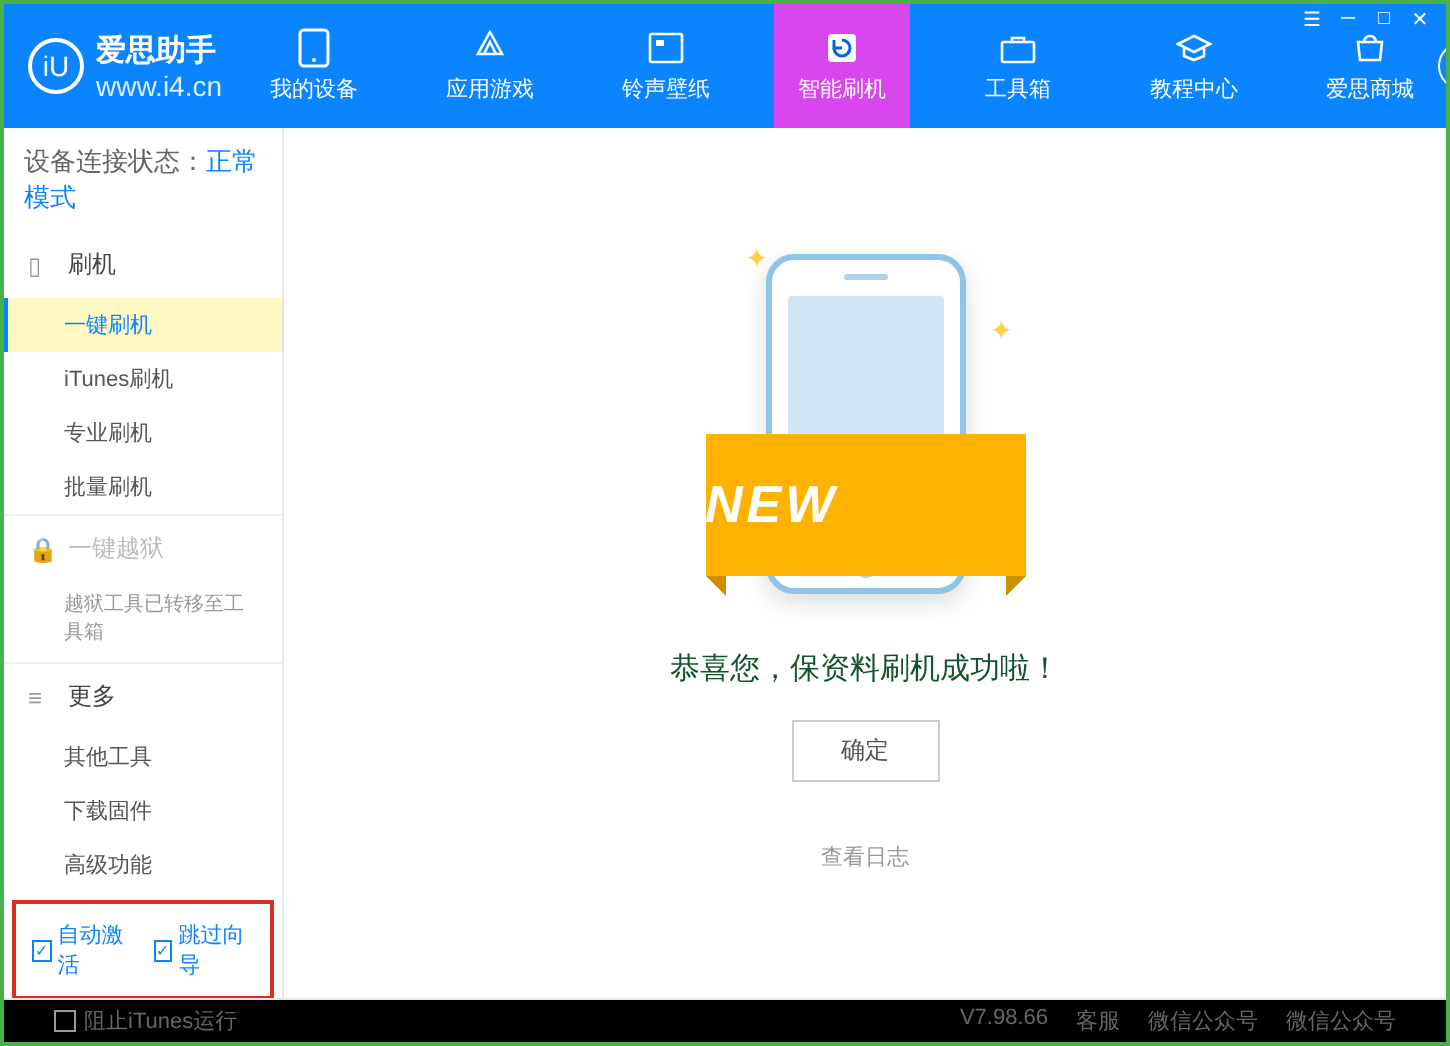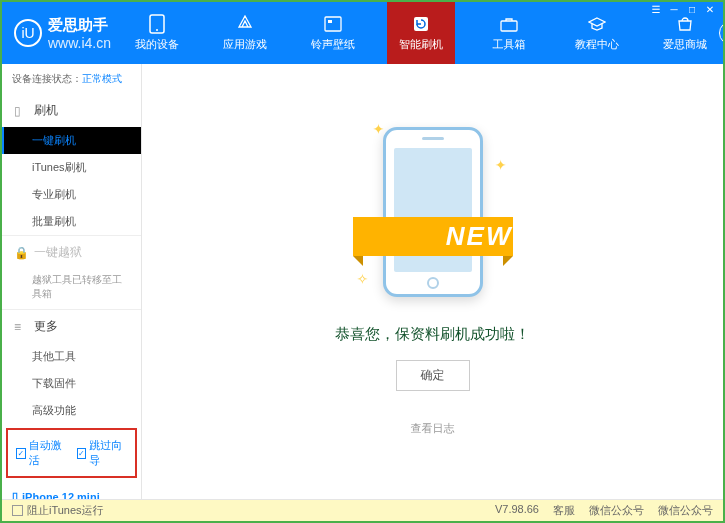--- a/index.html
+++ b/index.html
@@ -4,57 +4,57 @@
 <style>
 * { margin: 0; padding: 0; box-sizing: border-box; font-family: "Microsoft YaHei", sans-serif; }
 body { background: #fff; width: 725px; height: 523px; overflow: hidden; border: 2px solid #4ab04a; position: relative; }
 .header { background: #0a84ff; height: 62px; display: flex; align-items: center; color: #fff; }
 .logo-area { display: flex; align-items: center; padding: 0 12px; width: 140px; }
 .logo-circle { width: 28px; height: 28px; border: 2px solid #fff; border-radius: 50%; display: flex; align-items: center; justify-content: center; font-weight: normal; font-size: 14px; margin-right: 6px; }
 .logo-text { font-size: 15px; font-weight: bold; }
 .logo-url { font-size: 14px; opacity: 0.85; }
 .nav { display: flex; flex: 1; height: 100%; gap: 20px; }
 .nav-item { width: 68px; display: flex; flex-direction: column; align-items: center; justify-content: center; font-size: 11px; cursor: pointer; }
-.nav-item.active { background: #b91c1c; }
+.nav-item.active { background: #d946ef; }
 .nav-icon { width: 20px; height: 20px; margin-bottom: 3px; display: flex; align-items: center; justify-content: center; }
 .header-right { margin-left: auto; display: flex; align-items: center; padding-right: 10px; gap: 10px; }
 .win-controls { position: absolute; top: 2px; right: 6px; display: flex; gap: 4px; font-size: 10px; color: #fff; }
 .win-btn { width: 14px; height: 14px; cursor: pointer; text-align: center; }
 .circle-btn { width: 24px; height: 24px; border: 1.5px solid #fff; border-radius: 50%; display: flex; align-items: center; justify-content: center; cursor: pointer; }
 .content { display: flex; height: calc(100% - 62px - 22px); }
 .sidebar { width: 140px; border-right: 1px solid #e5e5e5; display: flex; flex-direction: column; font-size: 12px; color: #333; }
-.status-bar { padding: 8px 10px; font-size: 10px; color: #666; }
+.status-bar { padding: 8px 10px; font-size: 13px; color: #666; }
 .status-value { color: #0a84ff; }
 .side-section { border-bottom: 1px solid #eee; }
 .side-head { display: flex; align-items: center; padding: 8px 12px; color: #444; cursor: pointer; }
 .side-head-icon { width: 14px; margin-right: 6px; color: #999; }
 .side-sub { padding: 6px 12px 6px 30px; color: #555; cursor: pointer; font-size: 11px; }
-.side-sub.active { background: #000000; color: #0a84ff; border-left: 2px solid #0a84ff; padding-left: 28px; }
+.side-sub.active { background: #fef9c3; color: #0a84ff; border-left: 2px solid #0a84ff; padding-left: 28px; }
 .side-note { font-size: 10px; color: #999; padding: 4px 12px 8px 30px; }
 .checkbox-row { display: flex; gap: 10px; padding: 8px; border: 2px solid #d93025; margin: 4px; font-size: 11px; }
 .chk { display: flex; align-items: center; gap: 3px; color: #0a84ff; cursor: pointer; }
 .chk-box { width: 11px; height: 11px; border: 1px solid #0a84ff; display: inline-flex; align-items: center; justify-content: center; font-size: 8px; color: #0a84ff; }
 .device-info { padding: 8px 10px; font-size: 11px; }
 .device-name { color: #0a84ff; font-weight: bold; display: flex; align-items: center; gap: 4px; }
 .device-storage { display: inline-block; border: 1px solid #ccc; border-radius: 2px; padding: 1px 5px; font-size: 10px; color: #888; margin-top: 3px; }
 .main { flex: 1; display: flex; flex-direction: column; align-items: center; justify-content: center; position: relative; }
 .phone-illus { width: 140px; height: 180px; position: relative; margin-bottom: 18px; }
 .phone-body { width: 100px; height: 170px; background: #fff; border: 3px solid #8fc3e8; border-radius: 14px; position: absolute; left: 20px; top: 0; box-shadow: 0 4px 12px rgba(0,0,0,0.15); }
 .phone-screen { position: absolute; left: 8px; right: 8px; top: 18px; bottom: 22px; background: #cfe6f5; border-radius: 2px; }
 .phone-speaker { position: absolute; top: 7px; left: 50%; transform: translateX(-50%); width: 22px; height: 3px; background: #b0d1e8; border-radius: 2px; }
 .phone-home { position: absolute; bottom: 5px; left: 50%; transform: translateX(-50%); width: 12px; height: 12px; border: 2px solid #b0d1e8; border-radius: 50%; }
-.new-ribbon { position: absolute; left: -10px; right: -10px; top: 90px; background: #ffb300; color: #fff; font-weight: 900; font-style: italic; font-size: 26px; text-align: right; padding: 4px 0; letter-spacing: 2px; }
+.new-ribbon { position: absolute; left: -10px; right: -10px; top: 90px; background: #ffb300; color: #fff; font-weight: 900; font-style: italic; font-size: 26px; text-align: left; padding: 20px 0; letter-spacing: 2px; }
 .new-ribbon::before, .new-ribbon::after { content: ""; position: absolute; top: 100%; border: 5px solid transparent; }
 .new-ribbon::before { left: 0; border-top-color: #cc8f00; border-right-color: #cc8f00; }
 .new-ribbon::after { right: 0; border-top-color: #cc8f00; border-left-color: #cc8f00; }
 .sparkle { position: absolute; color: #ffd24d; font-size: 14px; }
 .success-text { font-size: 15px; color: #14532d; margin-bottom: 16px; }
 .confirm-btn { border: 1px solid #ccc; background: #fff; padding: 6px 24px; font-size: 12px; color: #555; cursor: pointer; margin-bottom: 30px; }
 .log-link { font-size: 11px; color: #999; cursor: pointer; }
-.footer { position: absolute; bottom: 0; left: 0; right: 0; height: 22px; border-top: 1px solid #e5e5e5; background: #fef9c3; display: flex; align-items: center; font-size: 11px; color: #666; padding: 0 10px; }
+.footer { position: absolute; bottom: 0; left: 0; right: 0; height: 22px; border-top: 1px solid #e5e5e5; background: #000000; display: flex; align-items: center; font-size: 11px; color: #666; padding: 0 25px; }
 .footer-chk { display: flex; align-items: center; gap: 4px; cursor: pointer; }
 .footer-box { width: 11px; height: 11px; border: 1px solid #999; }
 .footer-right { margin-left: auto; display: flex; gap: 14px; }
 .footer-link { cursor: pointer; }
 svg { display: block; }
 </style>
 </head>
 <body>
 
 <div class="win-controls">

